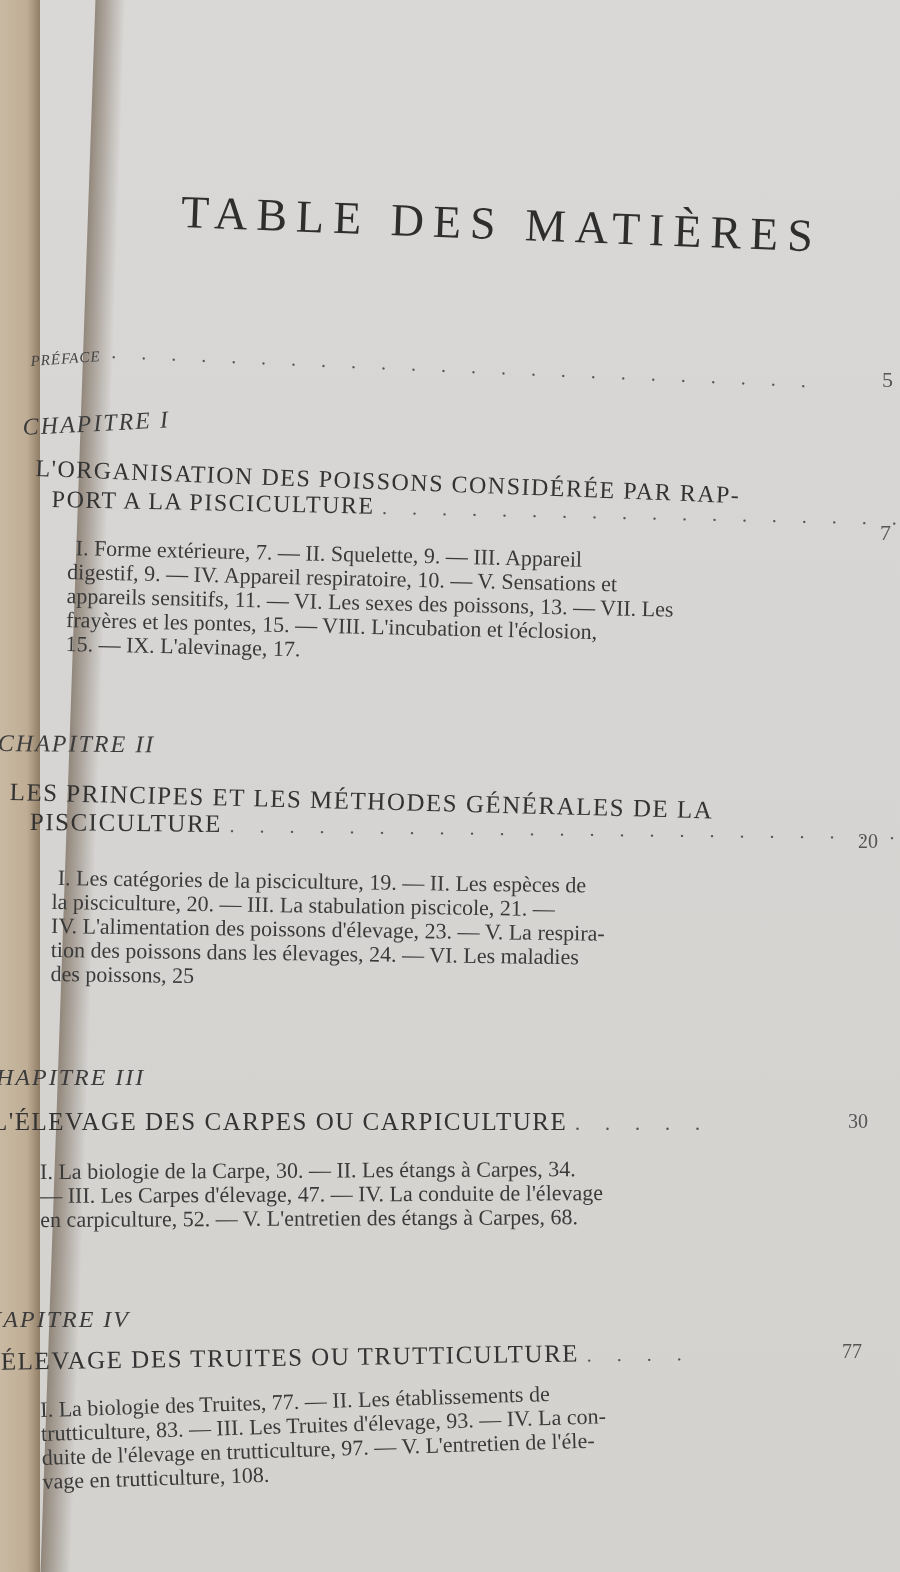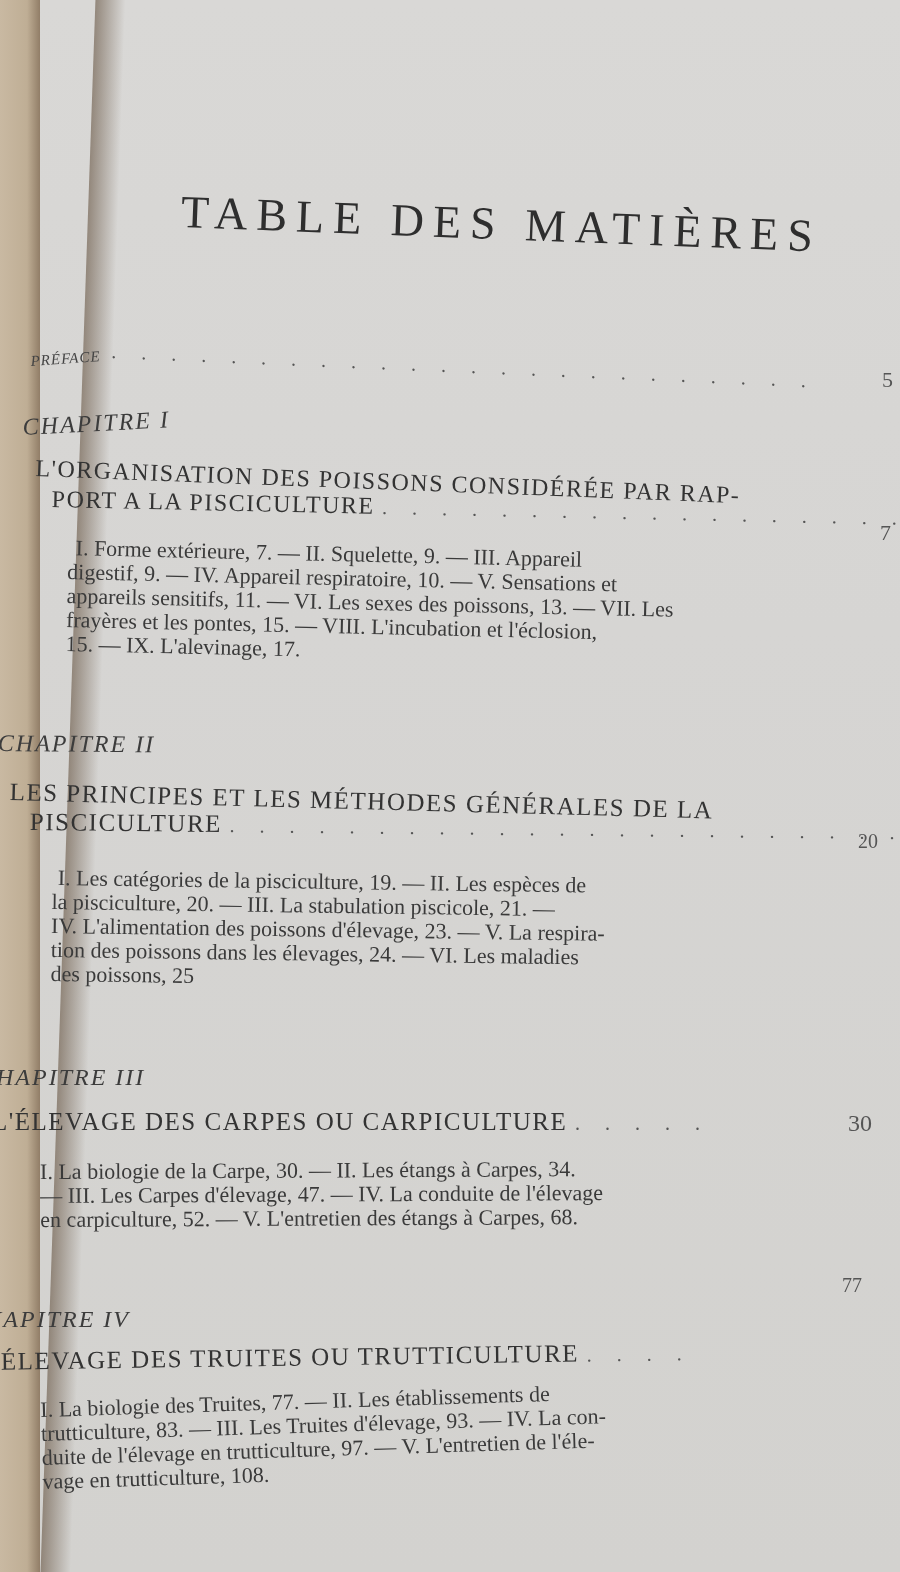--- a/index.html
+++ b/index.html
@@ -98,32 +98,32 @@
     <div>IV. L'alimentation des poissons d'élevage, 23. — V. La respira-</div>
     <div>tion des poissons dans les élevages, 24. — VI. Les maladies</div>
     <div>des poissons, 25</div>
   </div>
 
   <div class="line chapter-label" style="left:-62px; top:1064px;">CHAPITRE III</div>
   <div class="line chapter-title" style="left:-48px; top:1108px;">
     <span>L'ÉLEVAGE DES CARPES OU CARPICULTURE</span>
     <span class="dots">. . . . .</span>
   </div>
-  <div class="page-num" style="left:808px; top:1110px; font-size:24px;">30</div>
+  <div class="page-num" style="left:808px; top:1110px; font-size:20px;">30</div>
   <div class="line summary" style="left:0px; top:1160px; width:770px; transform: rotate(-0.3deg); transform-origin:0 0;">
     <div>I. La biologie de la Carpe, 30. — II. Les étangs à Carpes, 34.</div>
     <div>— III. Les Carpes d'élevage, 47. — IV. La conduite de l'élevage</div>
     <div>en carpiculture, 52. — V. L'entretien des étangs à Carpes, 68.</div>
   </div>
 
   <div class="line chapter-label" style="left:-74px; top:1306px;">CHAPITRE IV</div>
   <div class="line chapter-title" style="left:-62px; top:1348px; transform: rotate(-0.8deg); transform-origin:0 0;">
     <span>L'ÉLEVAGE DES TRUITES OU TRUTTICULTURE</span>
     <span class="dots">. . . .</span>
   </div>
-  <div class="page-num" style="left:802px; top:1274px; font-size:20px;">77</div>
+  <div class="page-num" style="left:802px; top:1340px; font-size:20px;">77</div>
   <div class="line summary" style="left:0px; top:1398px; width:765px; transform: rotate(-1.8deg); transform-origin:0 0;">
     <div>I. La biologie des Truites, 77. — II. Les établissements de</div>
     <div>trutticulture, 83. — III. Les Truites d'élevage, 93. — IV. La con-</div>
     <div>duite de l'élevage en trutticulture, 97. — V. L'entretien de l'éle-</div>
     <div>vage en trutticulture, 108.</div>
   </div>
 </div>
 
 </body></html>

